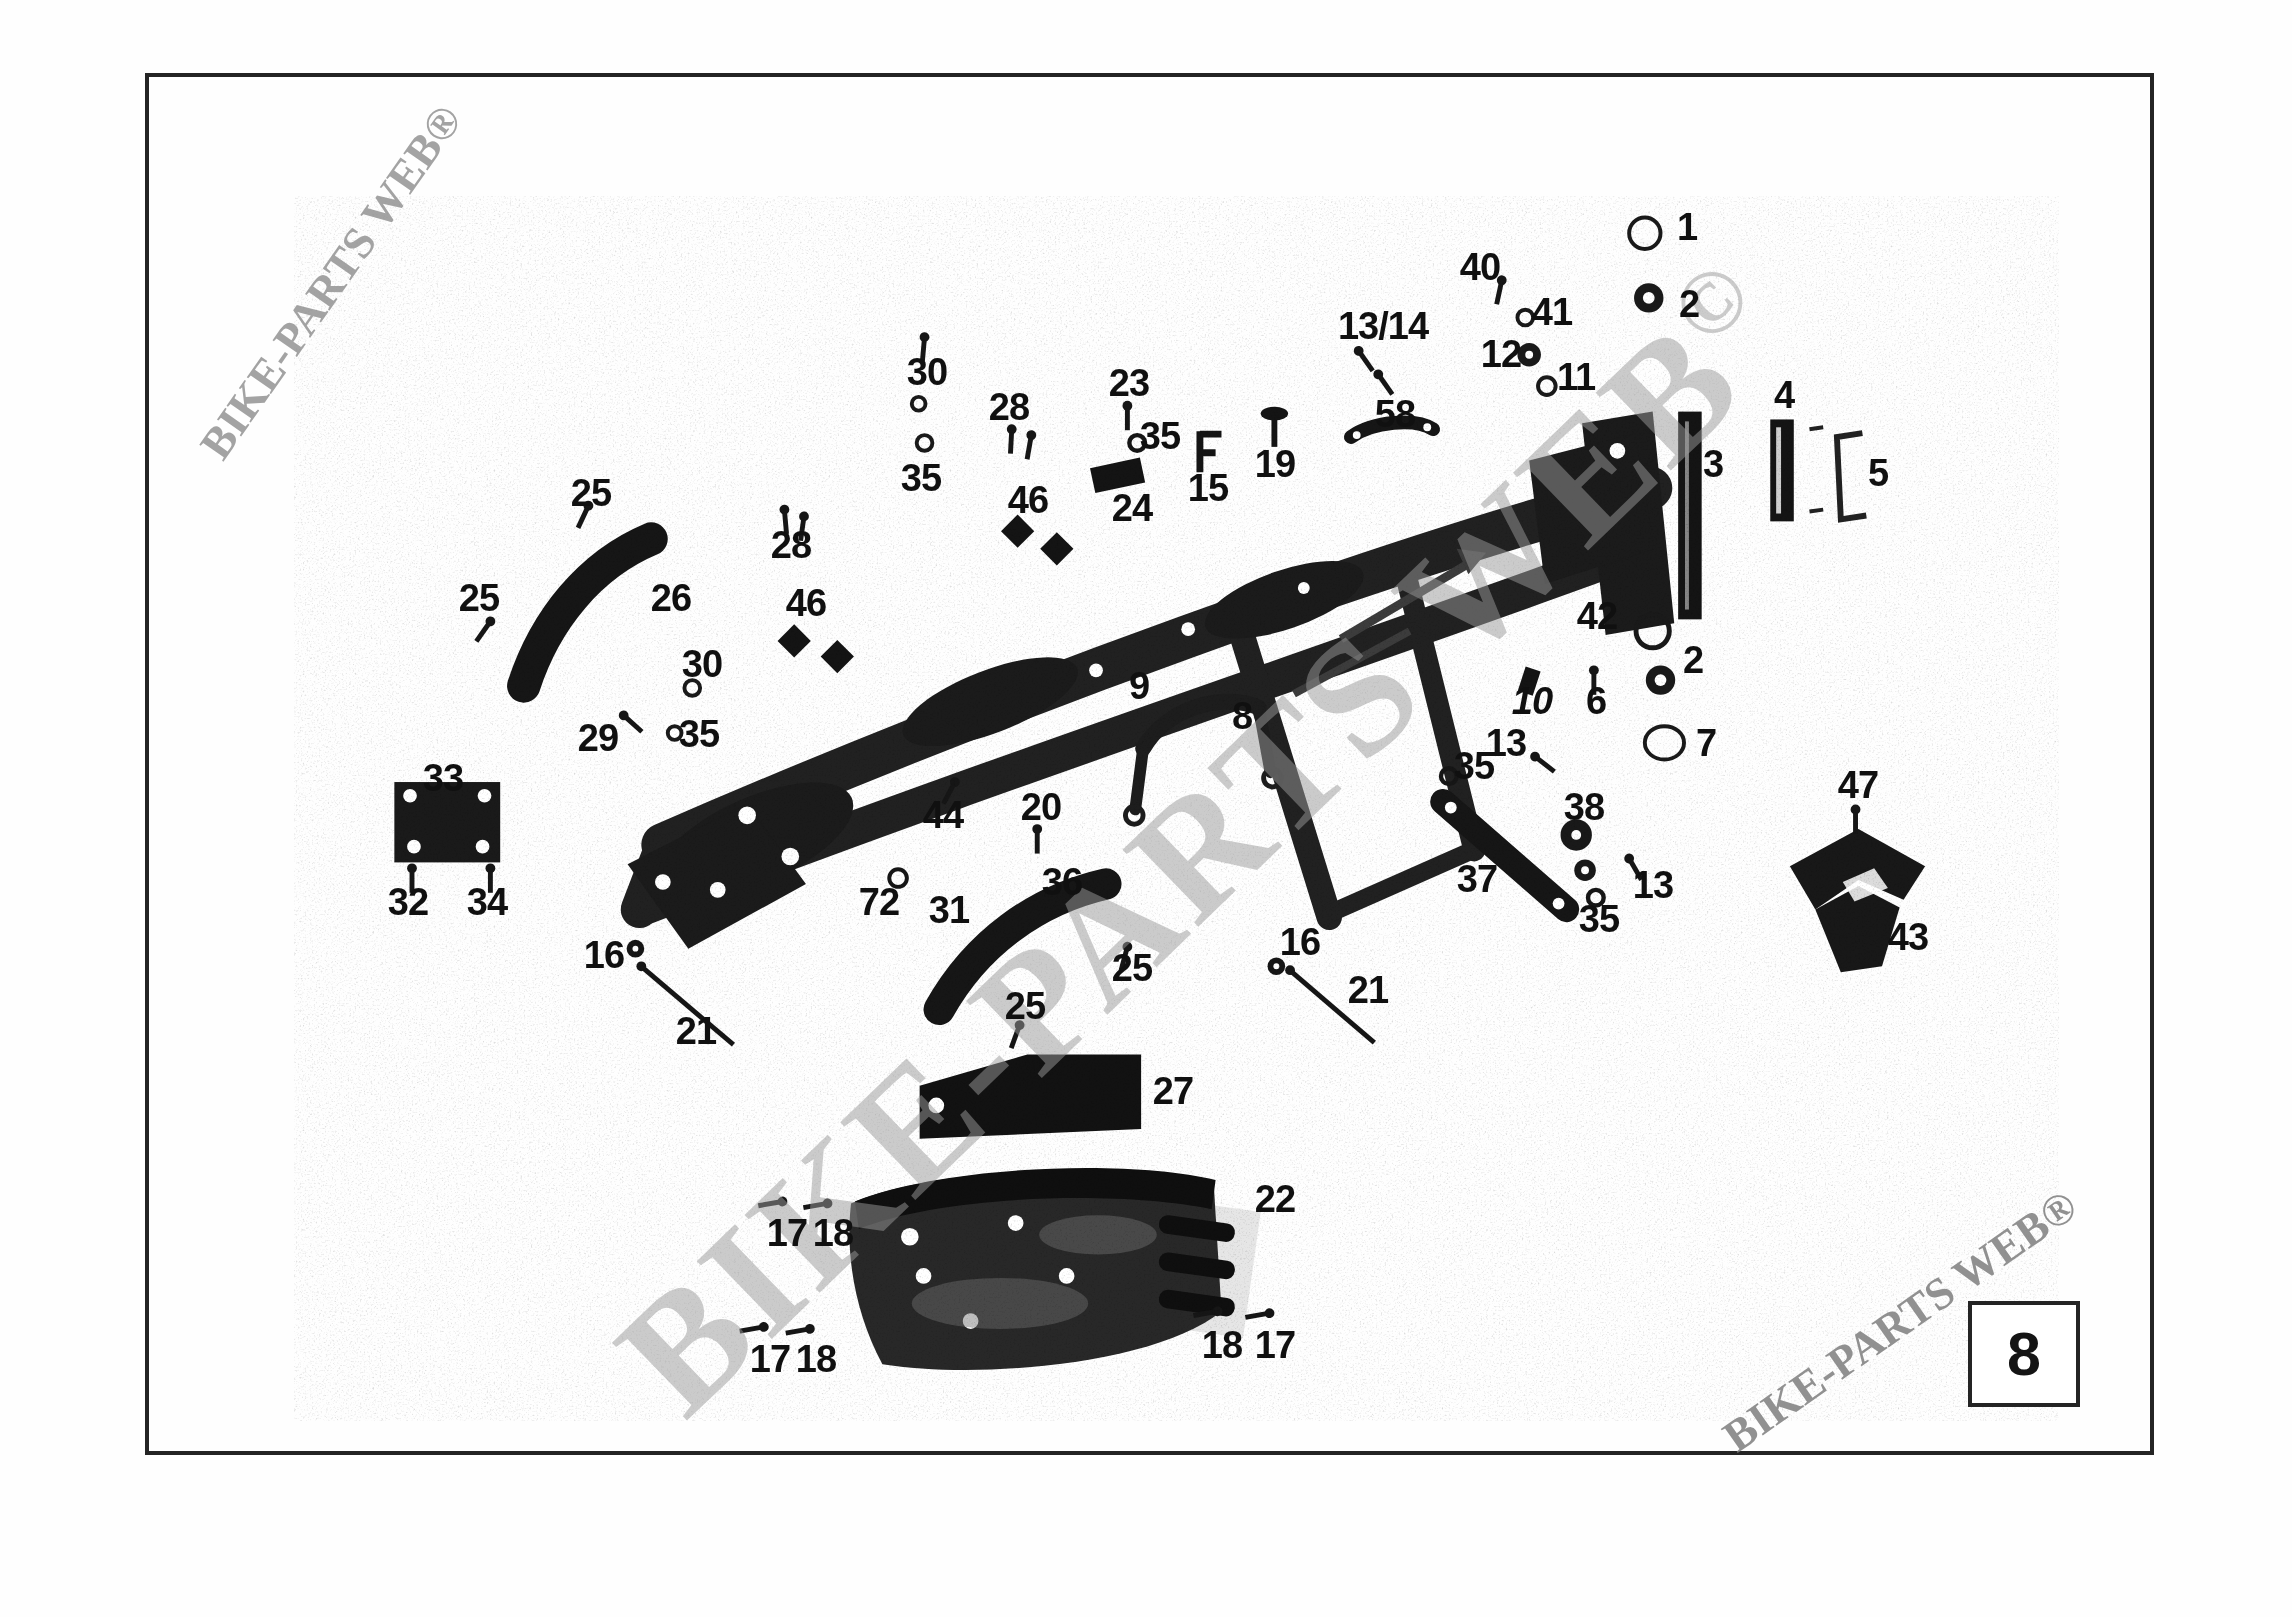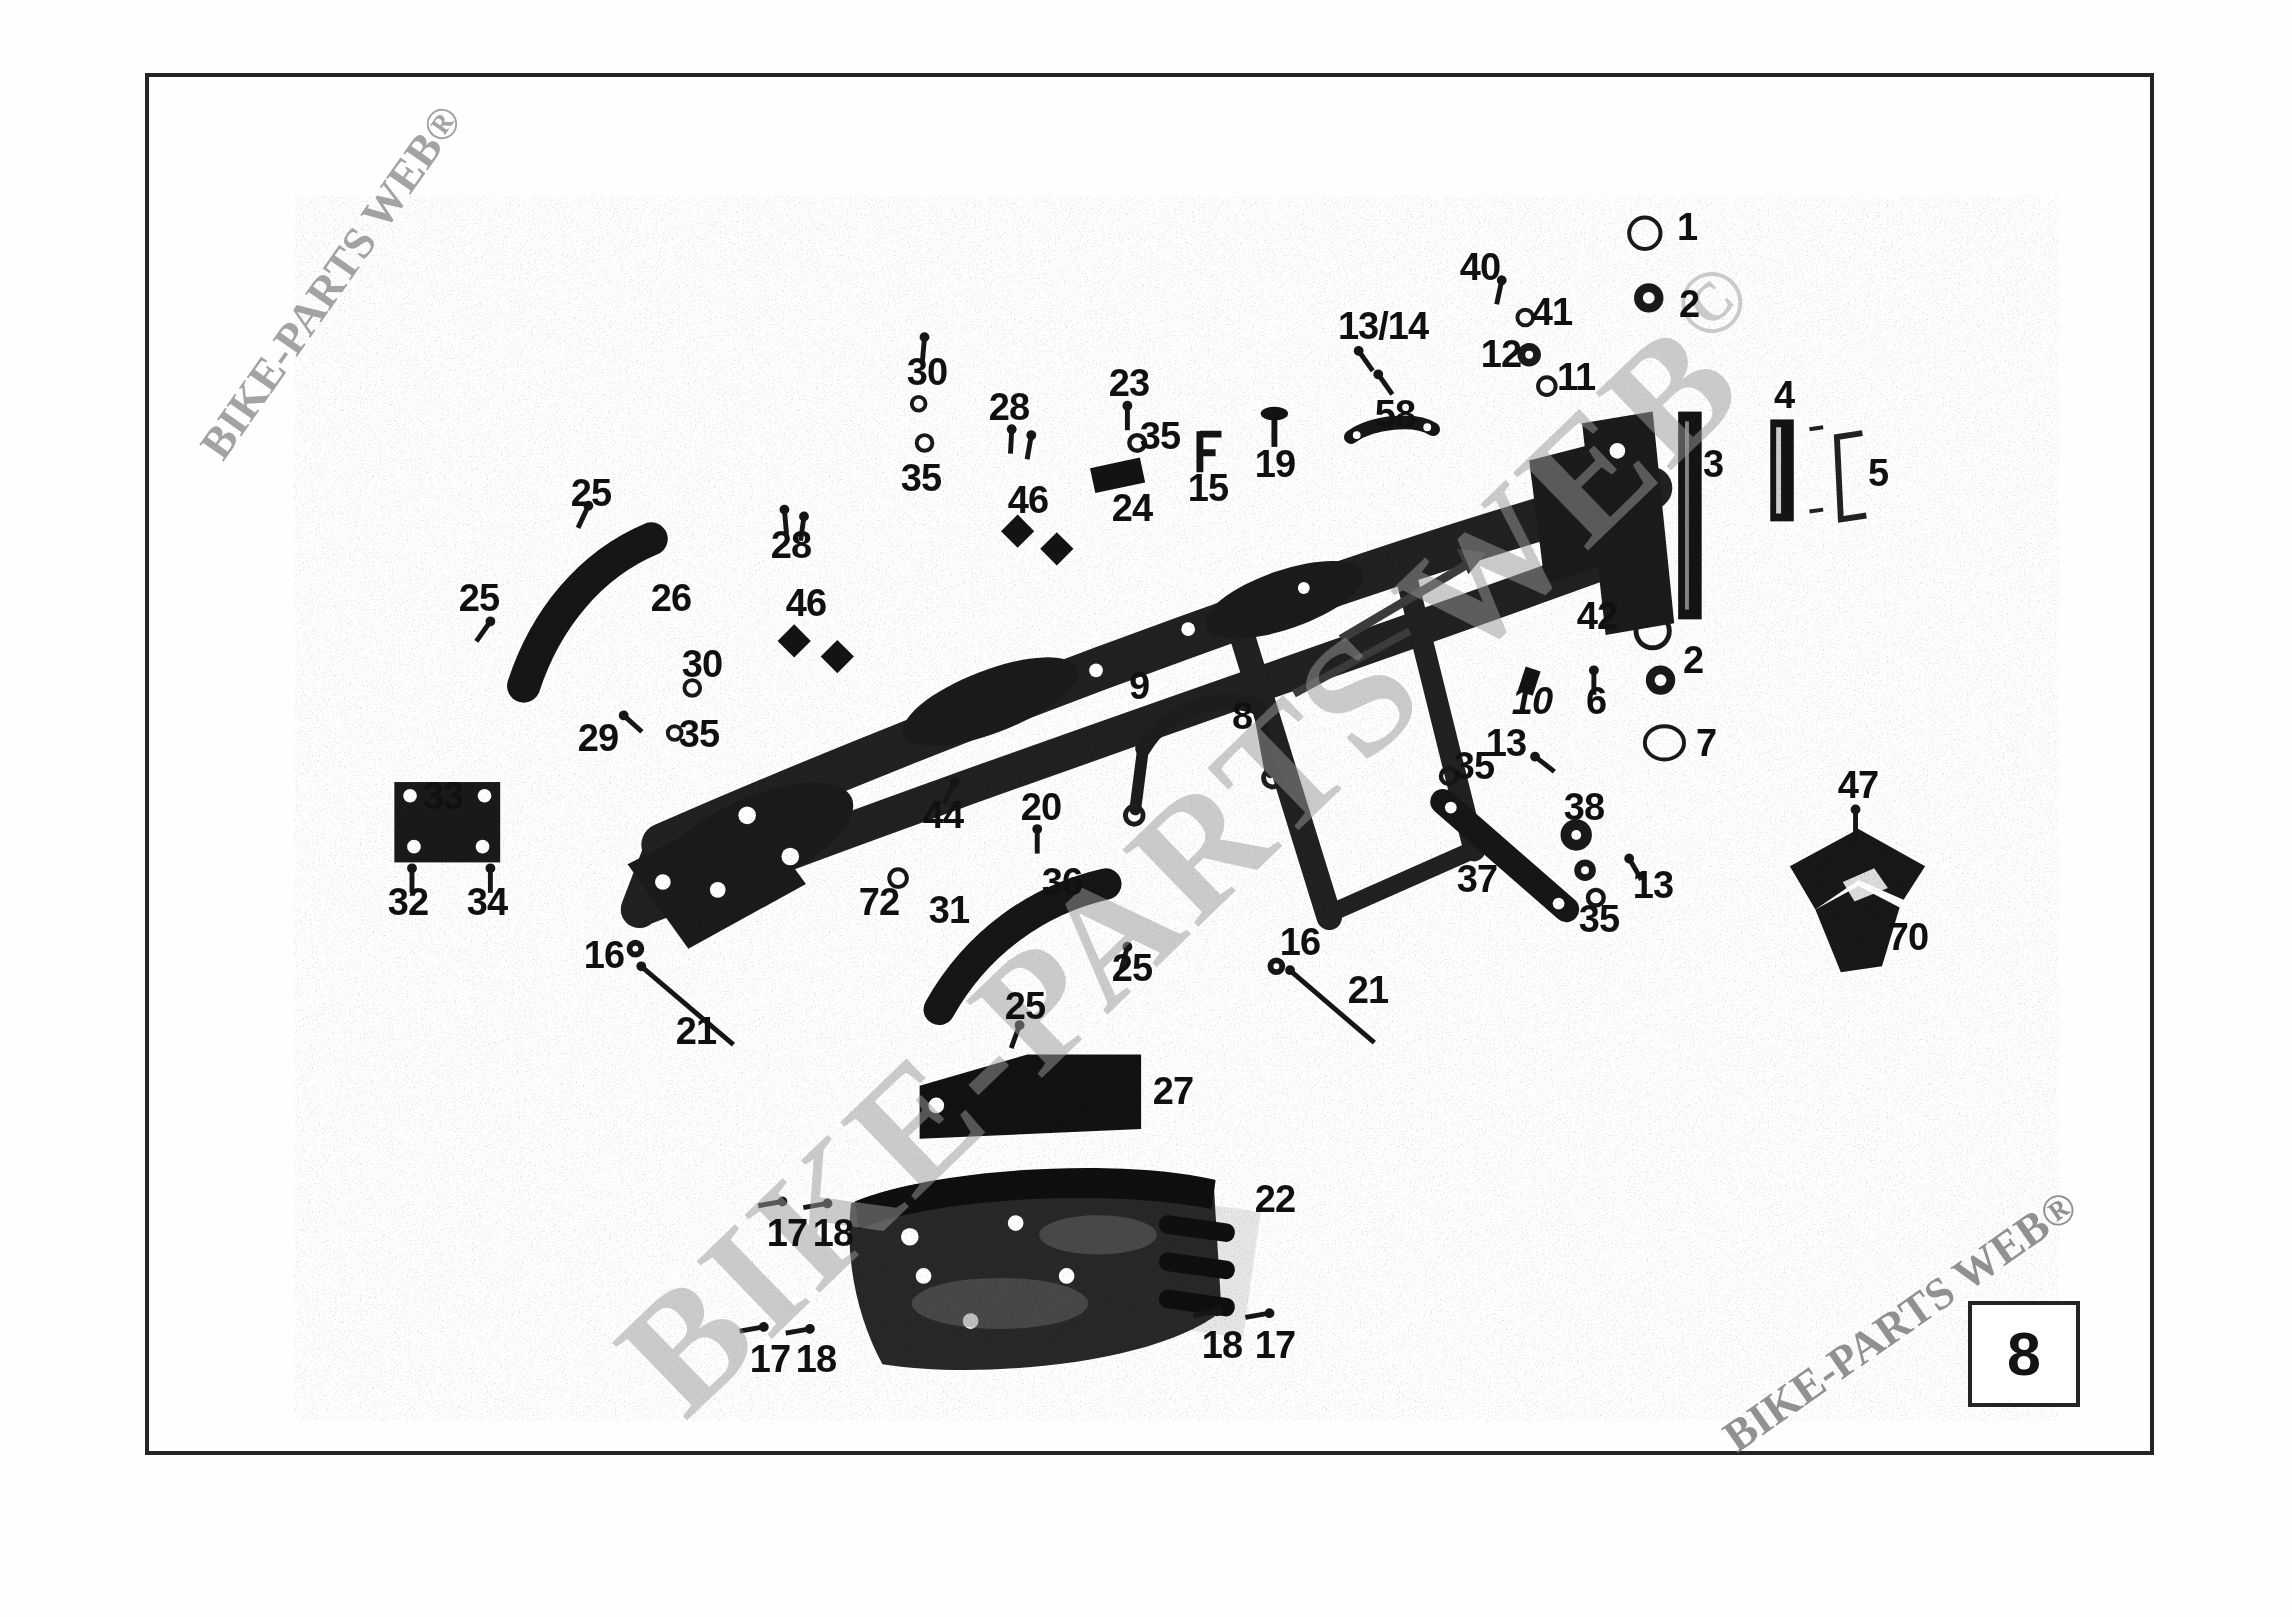--- a/index.html
+++ b/index.html
@@ -286,37 +286,37 @@
       <div class="part-label" style="left: 1693px; top: 660px;">2</div>
       <div class="part-label" style="left: 1139px; top: 686px;">9</div>
       <div class="part-label" style="left: 1242px; top: 716px;">8</div>
       <div class="part-label" style="left: 1532px; top: 701px; font-style: italic;">10</div>
       <div class="part-label" style="left: 1596px; top: 701px;">6</div>
       <div class="part-label" style="left: 699px; top: 734px;">35</div>
       <div class="part-label" style="left: 598px; top: 738px;">29</div>
       <div class="part-label" style="left: 1706px; top: 743px;">7</div>
       <div class="part-label" style="left: 1506px; top: 743px;">13</div>
       <div class="part-label" style="left: 1474px; top: 766px;">35</div>
-      <div class="part-label" style="left: 443px; top: 796px;">33</div>
+      <div class="part-label" style="left: 443px; top: 778px;">33</div>
       <div class="part-label" style="left: 1584px; top: 807px;">38</div>
       <div class="part-label" style="left: 943px; top: 815px;">44</div>
       <div class="part-label" style="left: 1041px; top: 807px;">20</div>
       <div class="part-label" style="left: 1858px; top: 785px;">47</div>
       <div class="part-label" style="left: 1477px; top: 879px;">37</div>
       <div class="part-label" style="left: 1653px; top: 885px;">13</div>
       <div class="part-label" style="left: 408px; top: 902px;">32</div>
       <div class="part-label" style="left: 487px; top: 902px;">34</div>
       <div class="part-label" style="left: 879px; top: 902px;">72</div>
       <div class="part-label" style="left: 1062px; top: 882px;">36</div>
       <div class="part-label" style="left: 1599px; top: 919px;">35</div>
       <div class="part-label" style="left: 949px; top: 910px;">31</div>
       <div class="part-label" style="left: 1132px; top: 968px;">25</div>
       <div class="part-label" style="left: 604px; top: 955px;">16</div>
       <div class="part-label" style="left: 1300px; top: 942px;">16</div>
-      <div class="part-label" style="left: 1908px; top: 937px;">70</div>
+      <div class="part-label" style="left: 1908px; top: 937px;">43</div>
       <div class="part-label" style="left: 1025px; top: 1006px;">25</div>
       <div class="part-label" style="left: 696px; top: 1031px;">21</div>
       <div class="part-label" style="left: 1368px; top: 990px;">21</div>
       <div class="part-label" style="left: 1173px; top: 1091px;">27</div>
       <div class="part-label" style="left: 1239px; top: 1199px; margin-left: 36px;">22</div>
       <div class="part-label" style="left: 787px; top: 1233px;">17</div>
       <div class="part-label" style="left: 833px; top: 1233px;">18</div>
       <div class="part-label" style="left: 770px; top: 1359px;">17</div>
       <div class="part-label" style="left: 816px; top: 1359px;">18</div>
       <div class="part-label" style="left: 1222px; top: 1345px;">18</div>

